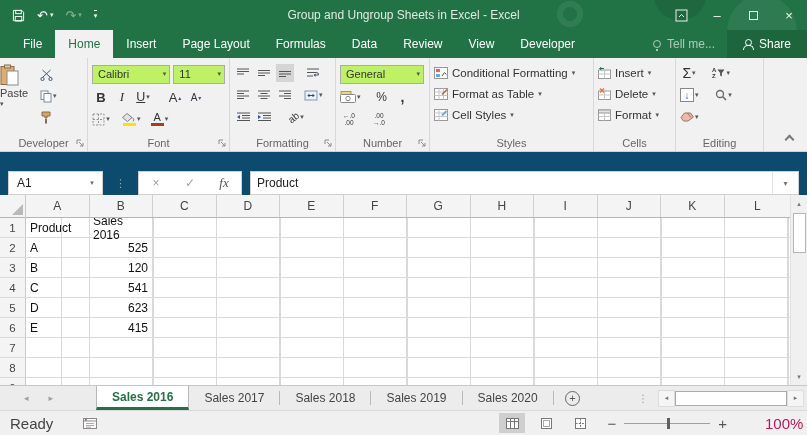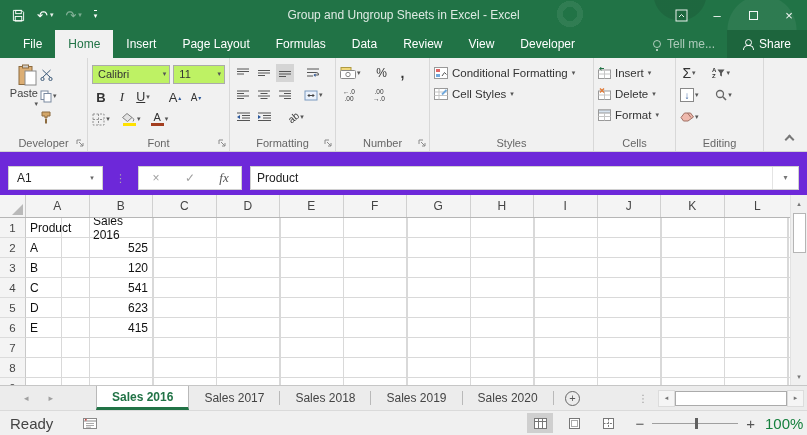--- a/index.html
+++ b/index.html
@@ -55,31 +55,31 @@
   .glyph-b{ font-weight:bold; font-size:13px; color:#333; }
   .glyph-i{ font-style:italic; font-family:"Liberation Serif",serif; font-size:13px; color:#333; }
   .glyph-u{ text-decoration:underline; font-size:12.5px; color:#333; }
   .bigA{ font-size:13px; color:#333; position:relative; }
   .smallA{ font-size:10px; color:#333; position:relative; }
   .tri-up{ color:#2b579a; font-size:6px; vertical-align:top; }
   .tri-dn{ color:#2b579a; font-size:6px; vertical-align:top; }
   .colorbar{ display:flex; flex-direction:column; align-items:center; line-height:10px; }
   .colorbar .bar{ width:13px; height:3px; margin-top:1px; }
   .clipboard-body{ display:flex; }
-  .paste-big{ width:38px; display:flex; flex-direction:column; align-items:flex-end; padding-top:2px; gap:1px; }
+  .paste-big{ width:38px; display:flex; flex-direction:column; align-items:flex-start; padding-top:2px; gap:1px; }
   .clip-col{ display:flex; flex-direction:column; gap:3px; padding-top:4px; }
   .clip-col .ibtn{ justify-content:flex-start; padding-left:2px; }
   .dec-ic{ display:flex; flex-direction:column; font-size:6.5px; line-height:7px; color:#333; letter-spacing:0; align-items:center; }
   .style-row{ height:21px; display:flex; align-items:center; gap:4px; padding:0 4px; font-size:11.5px; color:#333; }
   .chev-up{ position:absolute; right:14px; bottom:8px; width:7px; height:7px; border-left:2px solid #777; border-top:2px solid #777; transform:rotate(45deg); }
   .boxdown{ width:14px; height:14px; border:1px solid #888; background:#fff; display:flex; align-items:center; justify-content:center; color:#2b579a; font-size:10px; }
   .sortaz{ display:flex; flex-direction:column; font-size:6px; line-height:6px; color:#333; font-weight:bold; }
 
   
-  .formula-row{ height:43px; flex:0 0 43px; background:#6d28d9; display:flex; align-items:center; padding:8px 8px 0 8px; }
+  .formula-row{ height:43px; flex:0 0 43px; background:#0c4a6e; display:flex; align-items:flex-end; padding:8px 8px 0 8px; }
   .namebox{ width:95px; height:24px; background:#fff; border:1px solid #d0d0d0; display:flex; align-items:center; font-size:12px; color:#222; }
   .namebox .nb-text{ padding-left:8px; flex:1; }
   .namebox .nb-dd{ width:20px; display:flex; align-items:center; justify-content:center; color:#666; font-size:7px; height:100%; }
   .vdots{ padding:0 12px; color:#aaa; font-size:11px; line-height:24px; }
   .fbtns{ height:24px; background:#fff; border:1px solid #d0d0d0; display:flex; align-items:center; }
   .fbtn{ width:34px; text-align:center; font-size:12px; color:#a0a0a0; }
   .fbtn.fx{ color:#555; font-family:"Liberation Serif",serif; font-style:italic; font-size:13px; }
   .finput{ flex:1; height:24px; margin-left:8px; background:#fff; border:1px solid #d0d0d0; display:flex; align-items:center; font-size:12px; color:#222; }
   .finput .fi-text{ padding-left:6px; flex:1; }
   .finput .fi-chev{ width:26px; border-left:1px solid #e4e4e4; height:100%; display:flex; align-items:center; justify-content:center; color:#777; font-size:8px; }
@@ -126,21 +126,21 @@
   
   .statusbar{ height:25px; flex:0 0 25px; background:#f0f0f0; border-top:1px solid #dadada; display:flex; align-items:center; font-size:15px; color:#444; }
   .ready{ padding-left:10px; }
   .macro-btn{ margin-left:30px; display:flex; align-items:center; }
   .views{ margin-left:auto; display:flex; align-items:center; gap:8px; }
   .view-btn{ width:26px; height:20px; display:flex; align-items:center; justify-content:center; }
   .view-btn.sel{ background:#cfcfcf; }
   .zoomctl{ display:flex; align-items:center; margin:0 10px 0 14px; gap:8px; color:#555; }
   .zoom-track{ width:86px; height:1px; background:#9f9f9f; position:relative; }
   .zoom-handle{ position:absolute; left:50%; top:-5px; width:3px; height:11px; background:#606060; }
-  .zoom-pct{ width:42px; text-align:center; padding-right:12px; color:#15803d; }
+  .zoom-pct{ width:42px; text-align:center; padding-right:12px; color:#be185d;margin-left:28px; }
 </style>
 </head>
 <body>
 
 <div class="app">
 
   <div class="titlebar">
     <div class="qat">
       <span class="qat-btn">
         <svg width="13" height="13" viewBox="0 0 14 14">
@@ -381,20 +381,26 @@
       </div>
       <div class="grp-label">Formatting</div>
       <span class="launcher">
           <svg width="8" height="8" viewBox="0 0 8 8">
             <path d="M1 1 h4 M1 1 v4 M3 3 l4 4 M7 4 v3 h-3" fill="none" stroke="#8a8a8a"></path>
           </svg>
         </span>
     </div>
 
     <div class="grp" style="width:94px">
+      <div class="r" style="height:24px">
+        <span class="combo" style="width:84px">
+          <span>General</span>
+          <span class="dd">▾</span>
+        </span>
+      </div>
       <div class="r">
         <span class="ibtn">
           <svg width="16" height="12" viewBox="0 0 16 12">
               <rect x="1" y="0.5" width="10" height="5" fill="#f0d87a" stroke="#b09a40"></rect>
               <rect x="0.5" y="3.5" width="15" height="8" rx="1" fill="#fff" stroke="#888"></rect>
               <circle cx="8" cy="7.5" r="2.2" fill="none" stroke="#888"></circle>
             </svg>
           <span class="dd">▾</span>
         </span>
         <span style="width:6px"></span>
@@ -430,20 +436,29 @@
 
     <div class="grp" style="width:164px">
       <div class="style-row">
         <svg width="14" height="12" viewBox="0 0 14 12">
             <rect x="0.5" y="0.5" width="13" height="11" fill="#fff" stroke="#999"></rect>
             <rect x="2" y="2" width="4" height="3" fill="#e06666"></rect>
             <rect x="2" y="7" width="4" height="3" fill="#6fa8dc"></rect>
             <path d="M8 9 l2.5 -3.5 2 2" stroke="#555" fill="none"></path>
           </svg>
         <span>Conditional Formatting</span>
+        <span class="dd">▾</span>
+      </div>
+      <div class="style-row">
+        <svg width="14" height="12" viewBox="0 0 14 12">
+            <rect x="0.5" y="0.5" width="13" height="11" fill="#fff" stroke="#999"></rect>
+            <path d="M0.5 4 h13 M0.5 7.5 h13 M5 0.5 v11 M9.5 0.5 v11" stroke="#c5c5c5"></path>
+            <path d="M13 1.5 l-5 5" stroke="#a4762c" stroke-width="1.6"></path>
+          </svg>
+        <span>Format as Table</span>
         <span class="dd">▾</span>
       </div>
       <div class="style-row">
         <svg width="14" height="12" viewBox="0 0 14 12">
             <rect x="0.5" y="0.5" width="13" height="11" fill="#fff" stroke="#999"></rect>
             <path d="M0.5 4 h13 M0.5 7.5 h13 M5 0.5 v11" stroke="#c5c5c5"></path>
             <path d="M12.5 2 l-4.5 4.5" stroke="#6fa8dc" stroke-width="1.8"></path>
           </svg>
         <span>Cell Styles</span>
         <span class="dd">▾</span>

